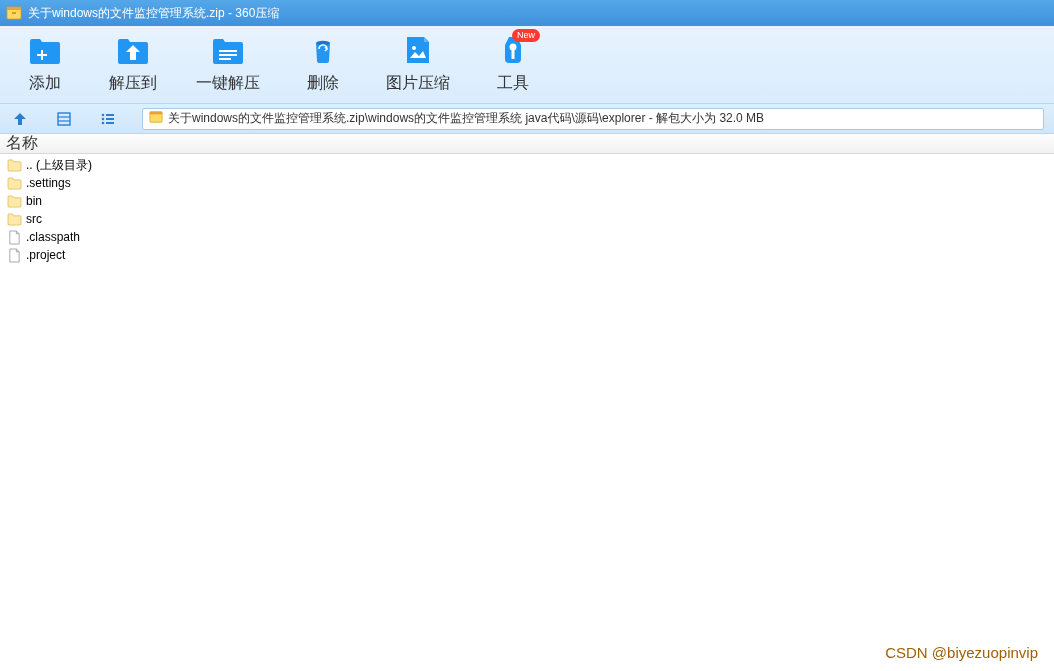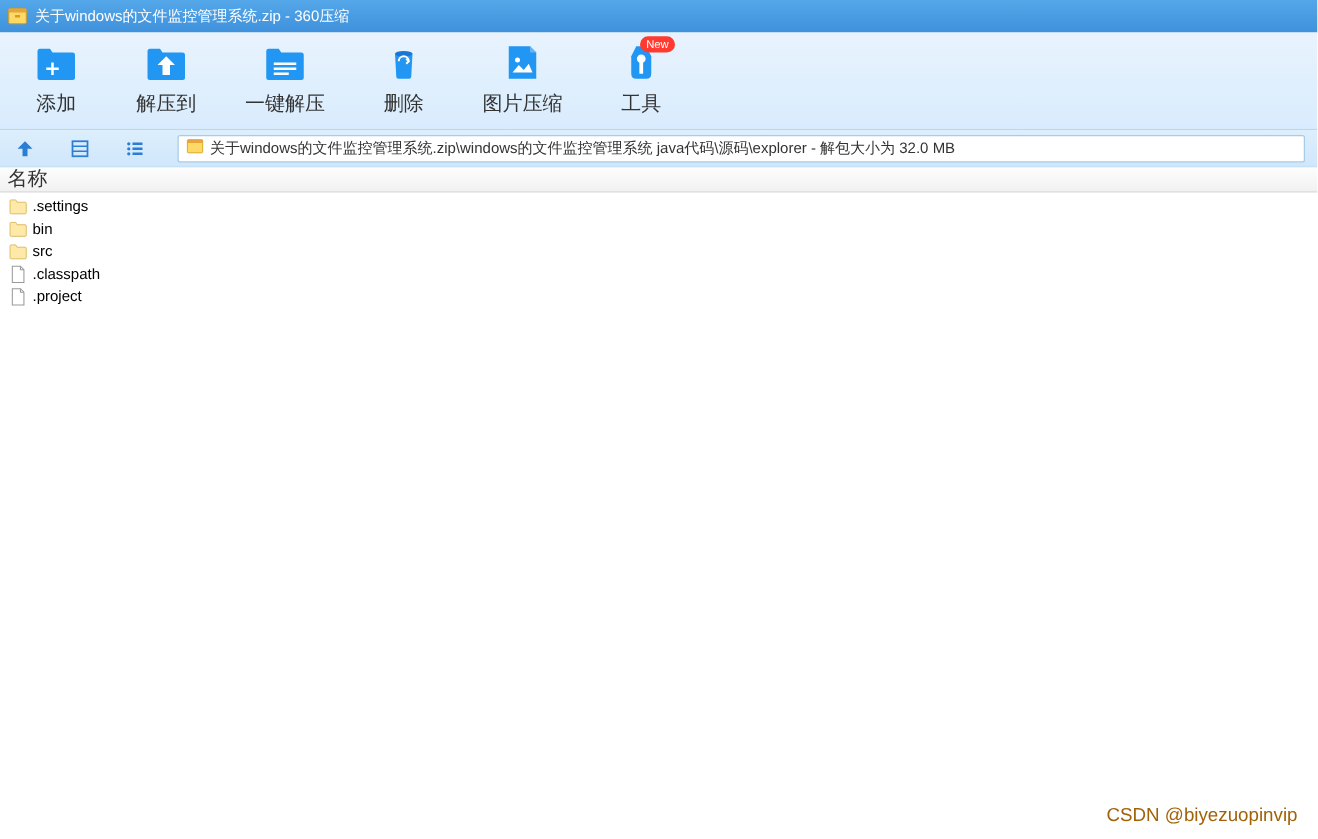--- a/index.html
+++ b/index.html
@@ -262,20 +262,28 @@
   <span>名称</span>
 </div>
 
 <div class="file-list">
   <div class="file-row">
     <span class="file-icon">
       <svg width="15" height="13" viewBox="0 0 16 14">
           <path d="M1 4 L1 12 Q1 13 2 13 L14 13 Q15 13 15 12 L15 4 Q15 3 14 3 L7 3 L6 1 L2 1 Q1 1 1 2 Z" fill="#ffe9a8" stroke="#d4b24c" stroke-width="0.7"></path>
         </svg>
     </span>
+    <span>.. (上级目录)</span>
+  </div>
+  <div class="file-row">
+    <span class="file-icon">
+      <svg width="15" height="13" viewBox="0 0 16 14">
+          <path d="M1 4 L1 12 Q1 13 2 13 L14 13 Q15 13 15 12 L15 4 Q15 3 14 3 L7 3 L6 1 L2 1 Q1 1 1 2 Z" fill="#ffe9a8" stroke="#d4b24c" stroke-width="0.7"></path>
+        </svg>
+    </span>
     <span>.settings</span>
   </div>
   <div class="file-row">
     <span class="file-icon">
       <svg width="15" height="13" viewBox="0 0 16 14">
           <path d="M1 4 L1 12 Q1 13 2 13 L14 13 Q15 13 15 12 L15 4 Q15 3 14 3 L7 3 L6 1 L2 1 Q1 1 1 2 Z" fill="#ffe9a8" stroke="#d4b24c" stroke-width="0.7"></path>
         </svg>
     </span>
     <span>bin</span>
   </div>

